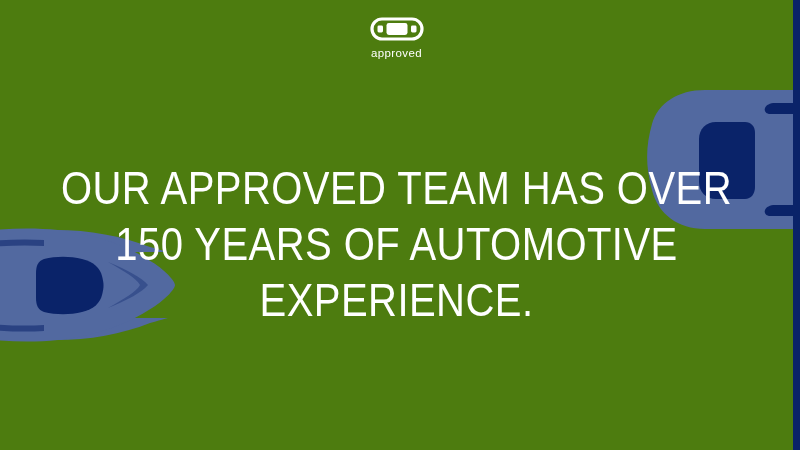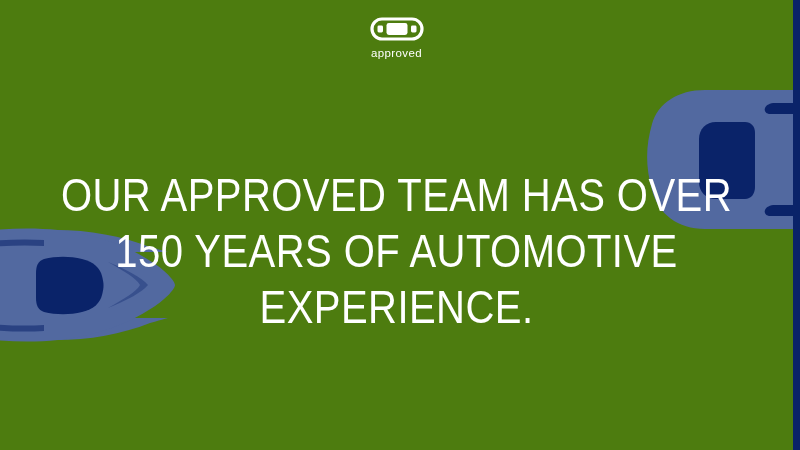--- a/index.html
+++ b/index.html
@@ -53,21 +53,20 @@
 
   
   .headline {
     position: absolute;
     left: 0;
     right: 0;
     top: 160px;
     z-index: 5;
     text-align: center;
     color: #ffffff;
-    margin-top: 7px;
   }
   .headline .line {
     display: block;
     font-family: "Liberation Sans", sans-serif;
     font-weight: 400;
     font-size: 46px;
     line-height: 56px;
     letter-spacing: 0.5px;
     transform: scaleX(0.87);
     transform-origin: center center;

